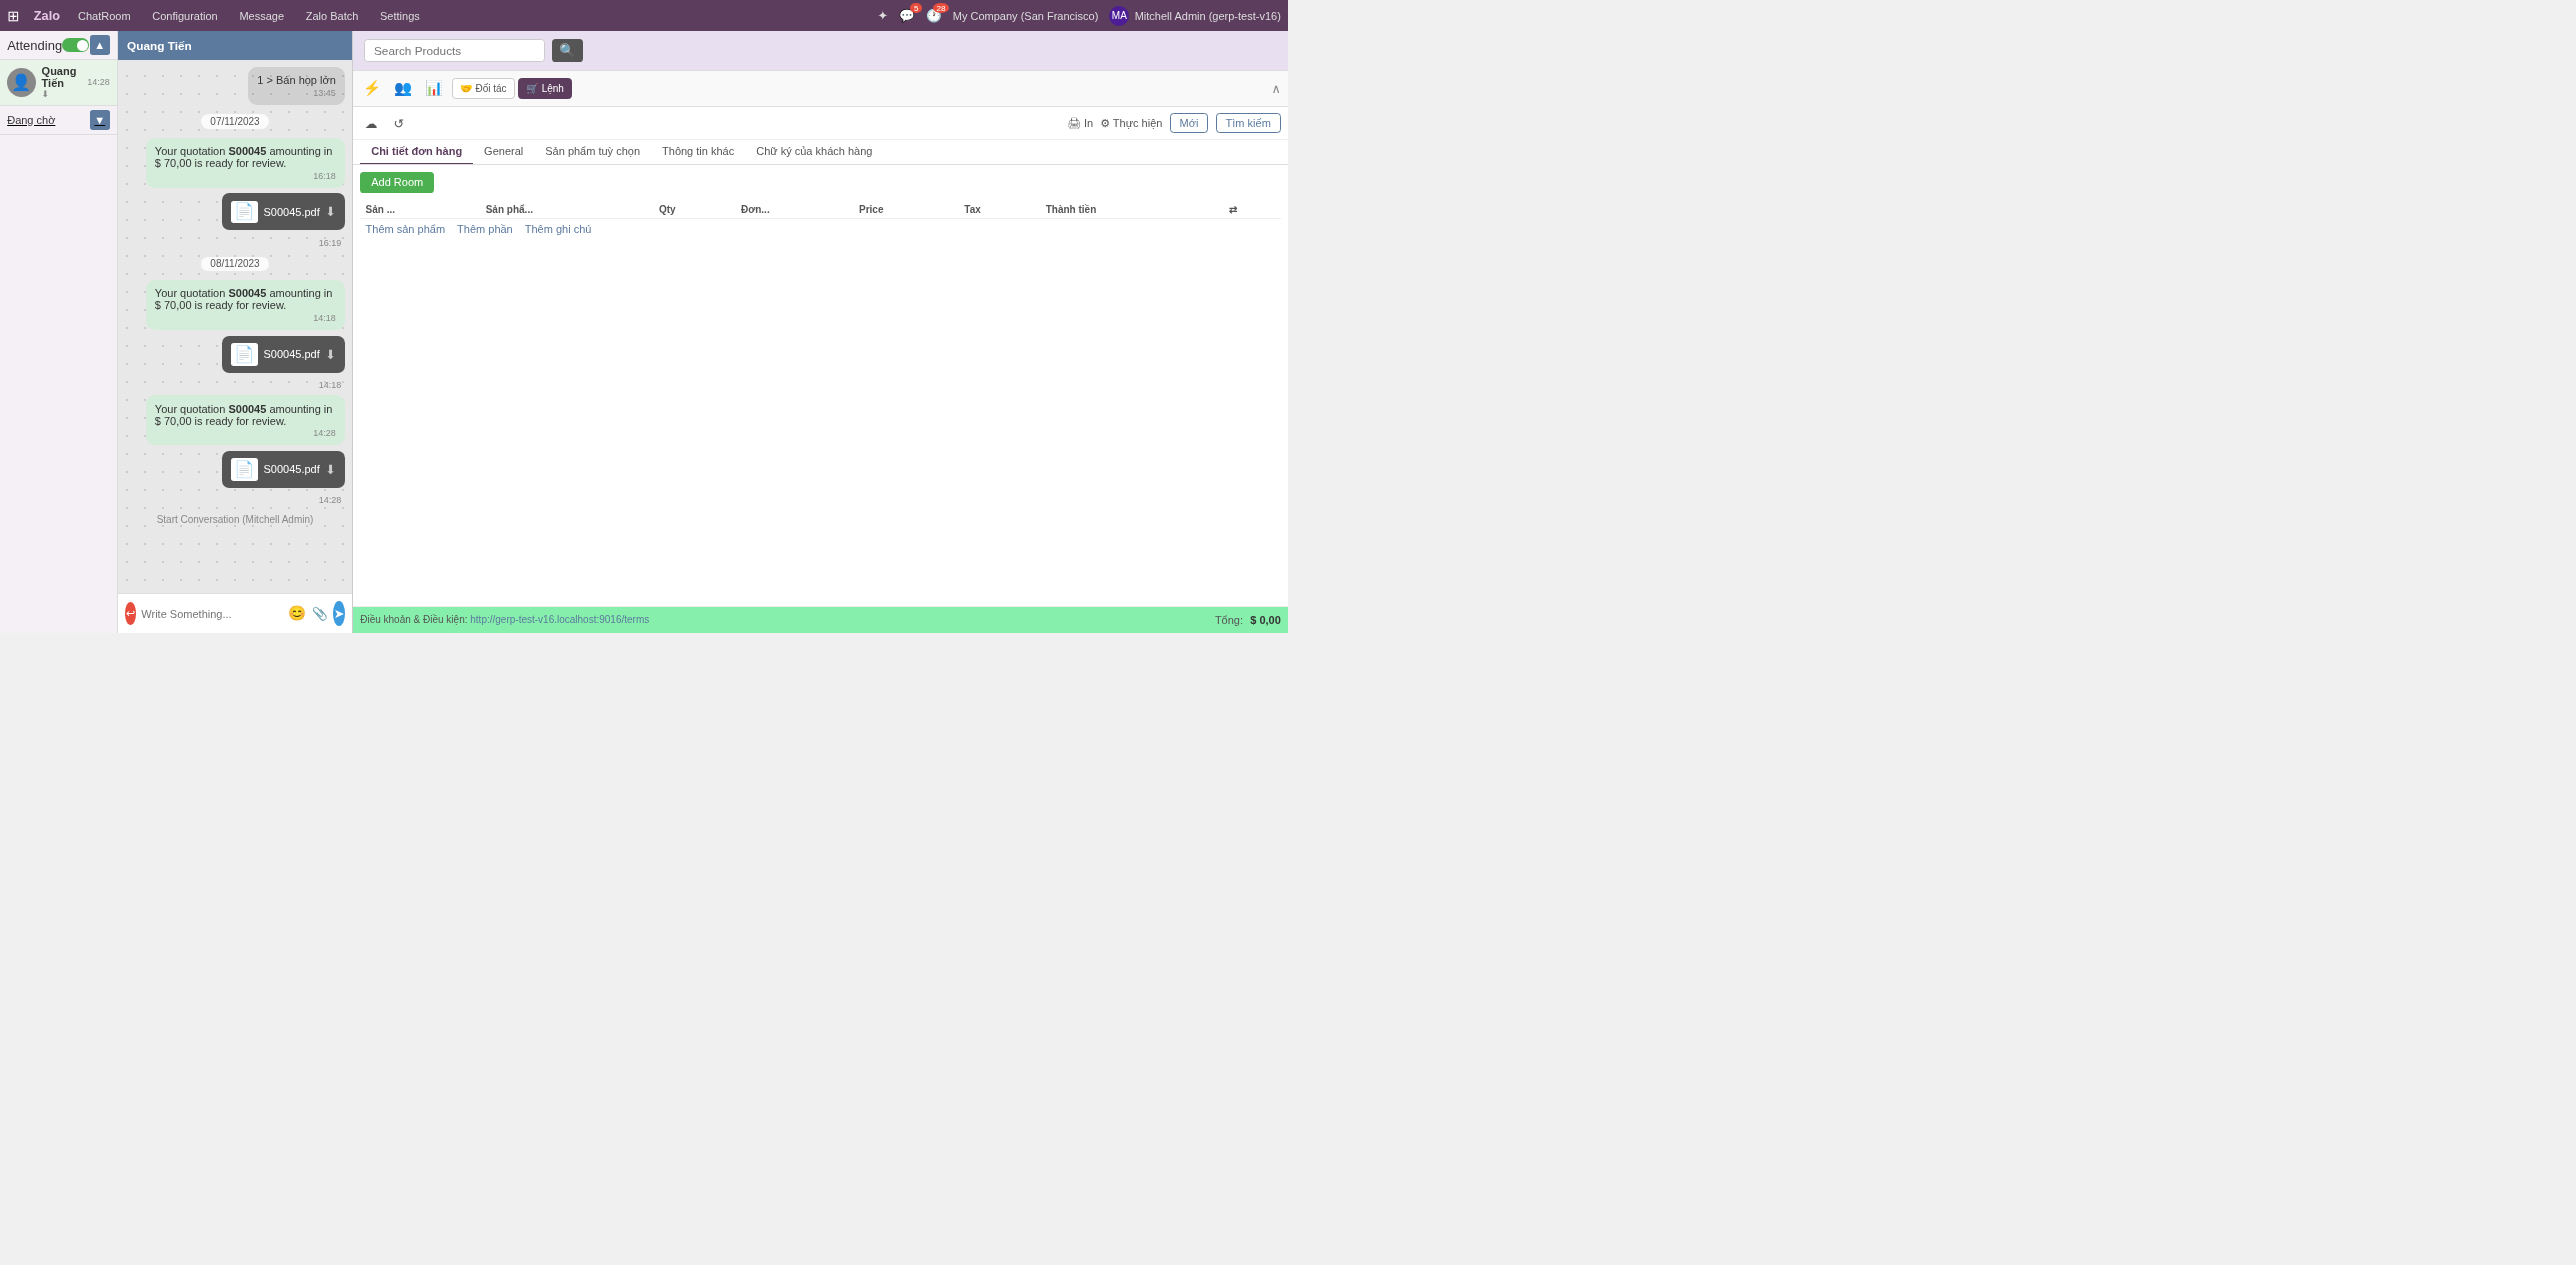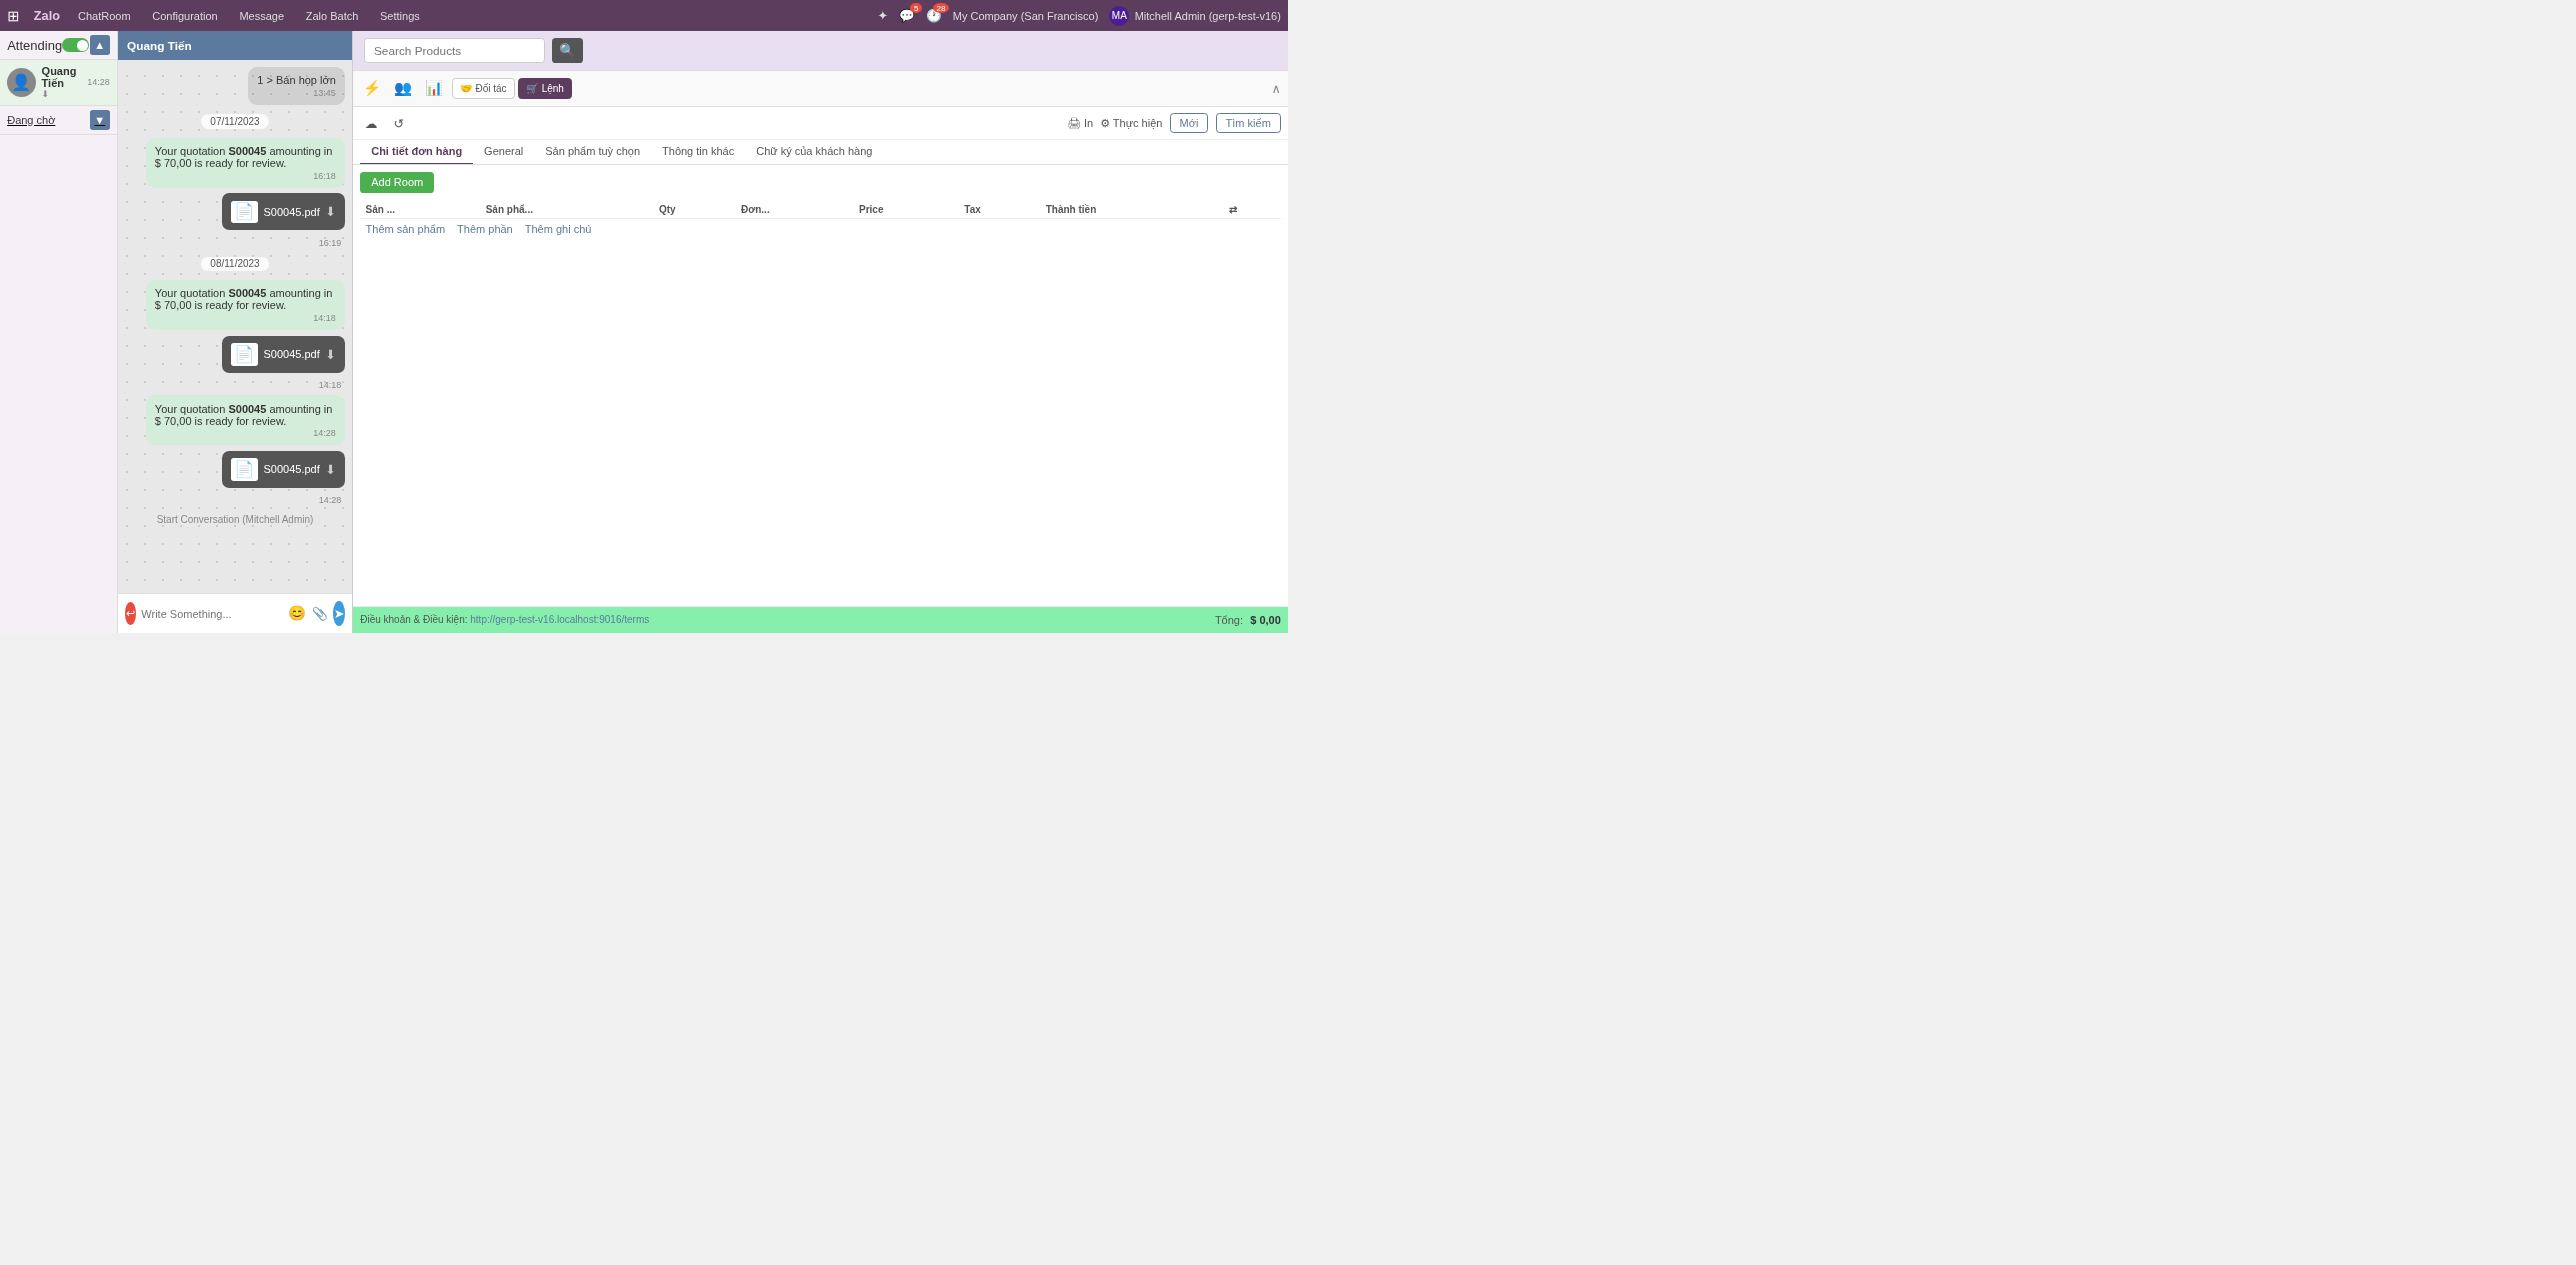--- a/index.html
+++ b/index.html
@@ -150,21 +150,21 @@
     .chat-input { flex: 1; border: none; outline: none; font-size: 11px; color: #999; }
     .chat-emoji { font-size: 14.5px; cursor: pointer; color: #888; }
     .chat-attach { font-size: 12.7px; cursor: pointer; color: #888; }
     .chat-send { background: #3d9bdf; border: none; border-radius: 50%; width: 25px; height: 25px; cursor: pointer; display: flex; align-items: center; justify-content: center; color: white; font-size: 12.7px; }
 
     
     .right-panel { flex: 1; background: white; display: flex; flex-direction: column; }
 
     .search-bar {
       background: #e8e0f0; padding: 7.2px 11px;
-      display: flex; gap: 7.2px;
+      display: flex; align-items: center; gap: 7.2px;
       height: 40px; border-bottom: 0.9px solid #ddd;
     }
     .search-input {
       flex: 0 0 181px; padding: 3.6px 9px; border: 0.9px solid #ccc;
       border-radius: 3.6px; font-size: 11.8px; outline: none;
     }
     .search-btn { background: #555; color: white; border: none; border-radius: 3.6px; padding: 3.6px 7.2px; cursor: pointer; }
 
     .panel-toolbar {
       display: flex; align-items: center; padding: 3.6px 7.2px; gap: 5.4px;

